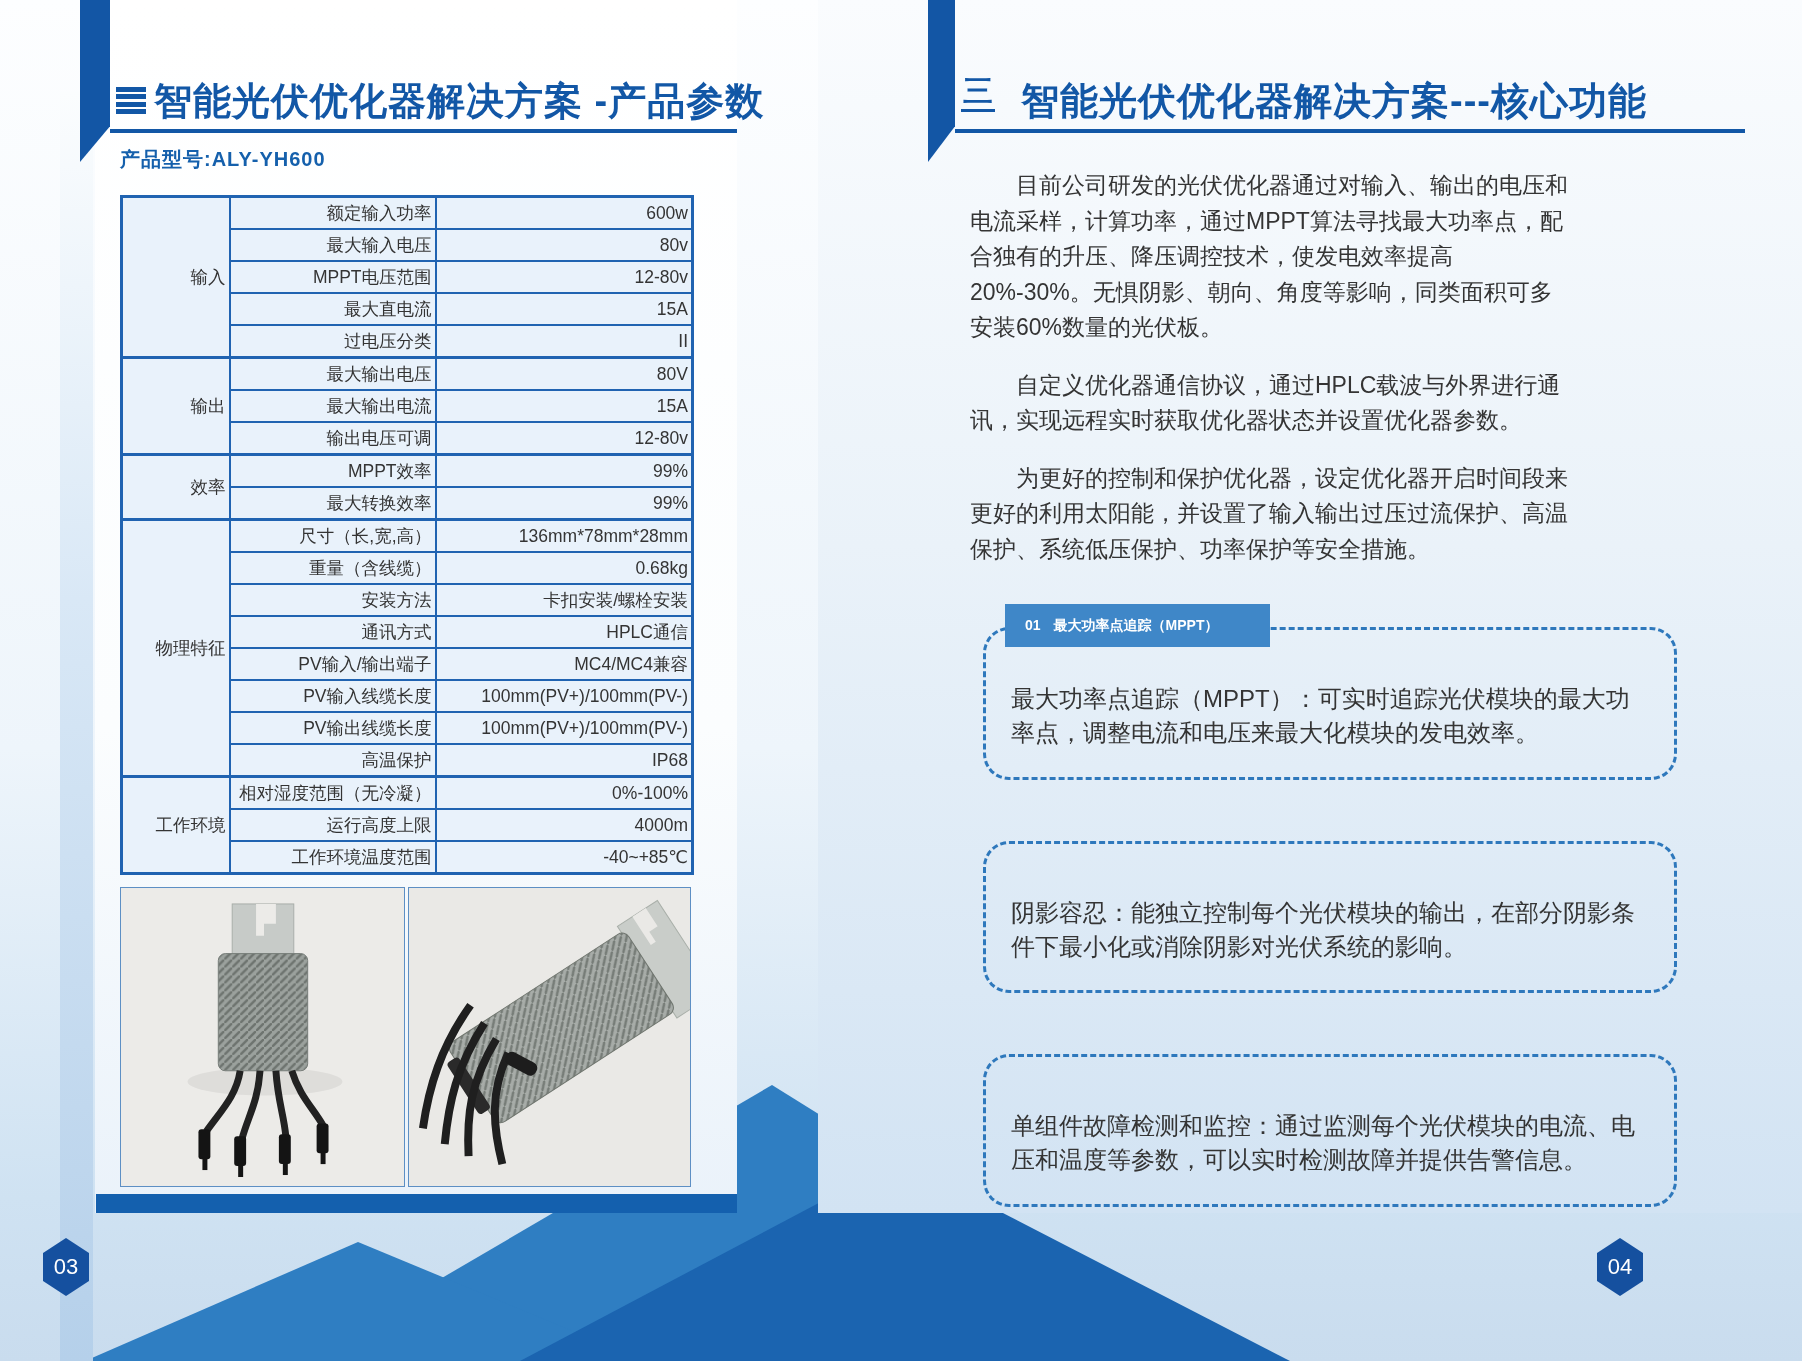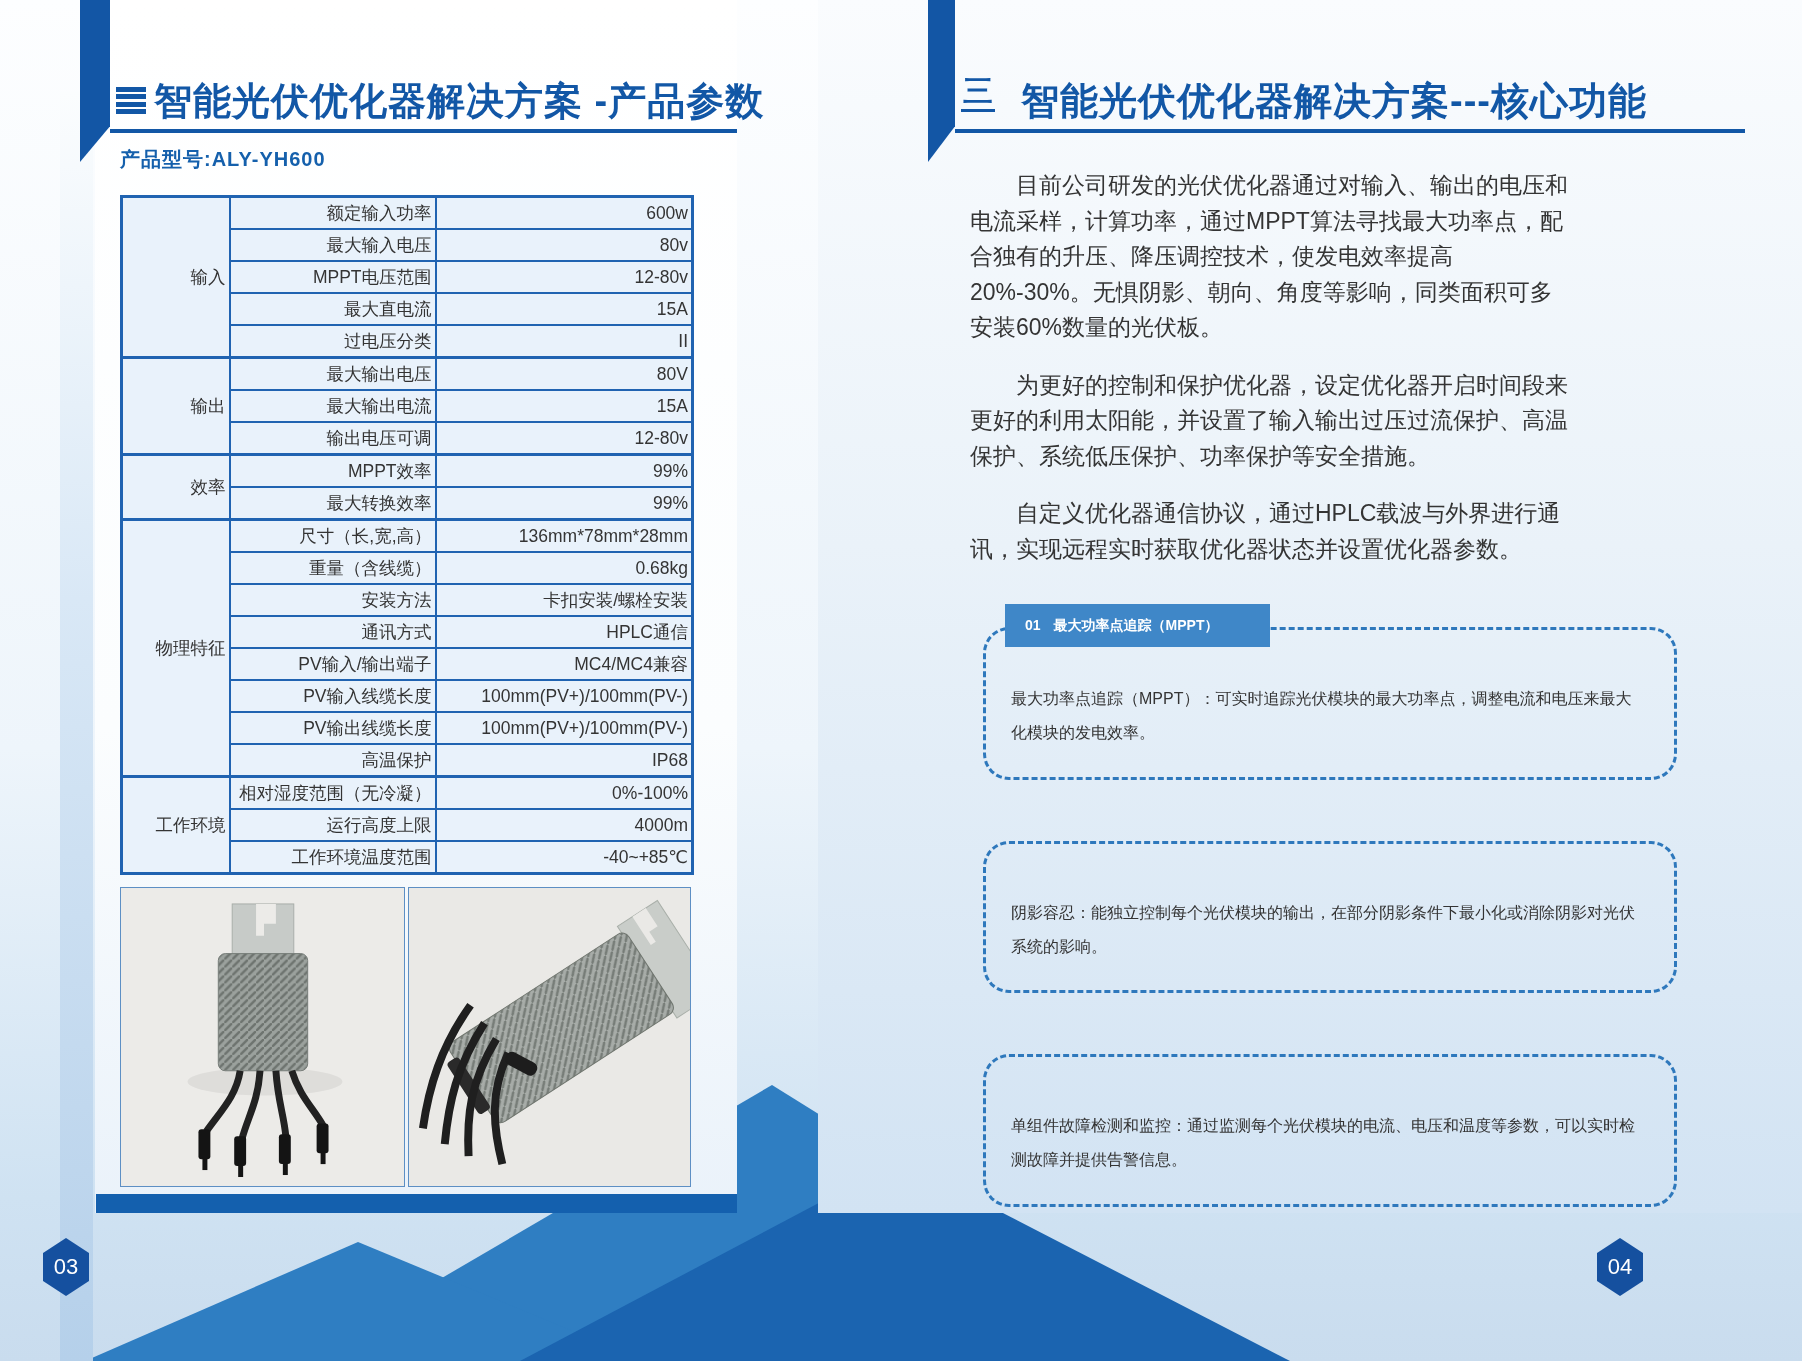--- a/index.html
+++ b/index.html
@@ -69,21 +69,21 @@
   .f1{top:604px;height:176px;}
   .f2{top:818px;height:175px;}
   .f3{top:1031px;height:176px;}
   .feature .dashed{position:absolute;left:0;right:0;top:23px;bottom:0;
     border:3px dashed var(--dashed);border-radius:26px;}
   .feature .chip{position:absolute;left:22px;top:0;width:265px;height:43px;line-height:43px;
     background:var(--chip);color:#ffffff;font-weight:bold;font-size:14px;padding-left:20px;
     box-sizing:border-box;white-space:nowrap;}
   .feature .chip-num{margin-right:13px;}
   .feature .feature-body{position:absolute;left:28px;right:34px;top:78px;
-    font-size:16px;line-height:34px;color:var(--text);}
+    font-size:24px;line-height:34px;color:var(--text);}
 
   
   .badge{position:absolute;width:46px;height:58px;z-index:5;background:var(--badge);
     clip-path:polygon(50% 0,100% 26%,100% 74%,50% 100%,0 74%,0 26%);
     color:#ffffff;font-size:22px;display:flex;align-items:center;justify-content:center;}
   .badge-left{left:43px;top:1238px;}
   .badge-right{left:1597px;top:1238px;}
 </style>
 </head>
 <body>
@@ -268,22 +268,22 @@
 
   <div class="bluebar"></div>
 
   <div class="ribbon rb-right"></div>
   <div class="marker">三</div>
   <div class="title t-right">智能光伏优化器解决方案---核心功能</div>
   <div class="rule rule-right"></div>
 
   <div class="paras">
     <p>目前公司研发的光伏优化器通过对输入、输出的电压和电流采样，计算功率，通过MPPT算法寻找最大功率点，配合独有的升压、降压调控技术，使发电效率提高20%-30%。无惧阴影、朝向、角度等影响，同类面积可多安装60%数量的光伏板。</p>
+    <p>自定义优化器通信协议，通过HPLC载波与外界进行通讯，实现远程实时获取优化器状态并设置优化器参数。</p>
     <p>为更好的控制和保护优化器，设定优化器开启时间段来更好的利用太阳能，并设置了输入输出过压过流保护、高温保护、系统低压保护、功率保护等安全措施。</p>
-    <p>自定义优化器通信协议，通过HPLC载波与外界进行通讯，实现远程实时获取优化器状态并设置优化器参数。</p>
   </div>
 
   <div id="features">
     <div class="feature f1">
       <div class="dashed"></div>
       <div class="chip">
         <span class="chip-num">01</span><span class="chip-title">最大功率点追踪（MPPT）</span>
       </div>
       <div class="feature-body">最大功率点追踪（MPPT）：可实时追踪光伏模块的最大功率点，调整电流和电压来最大化模块的发电效率。</div>
     </div>

